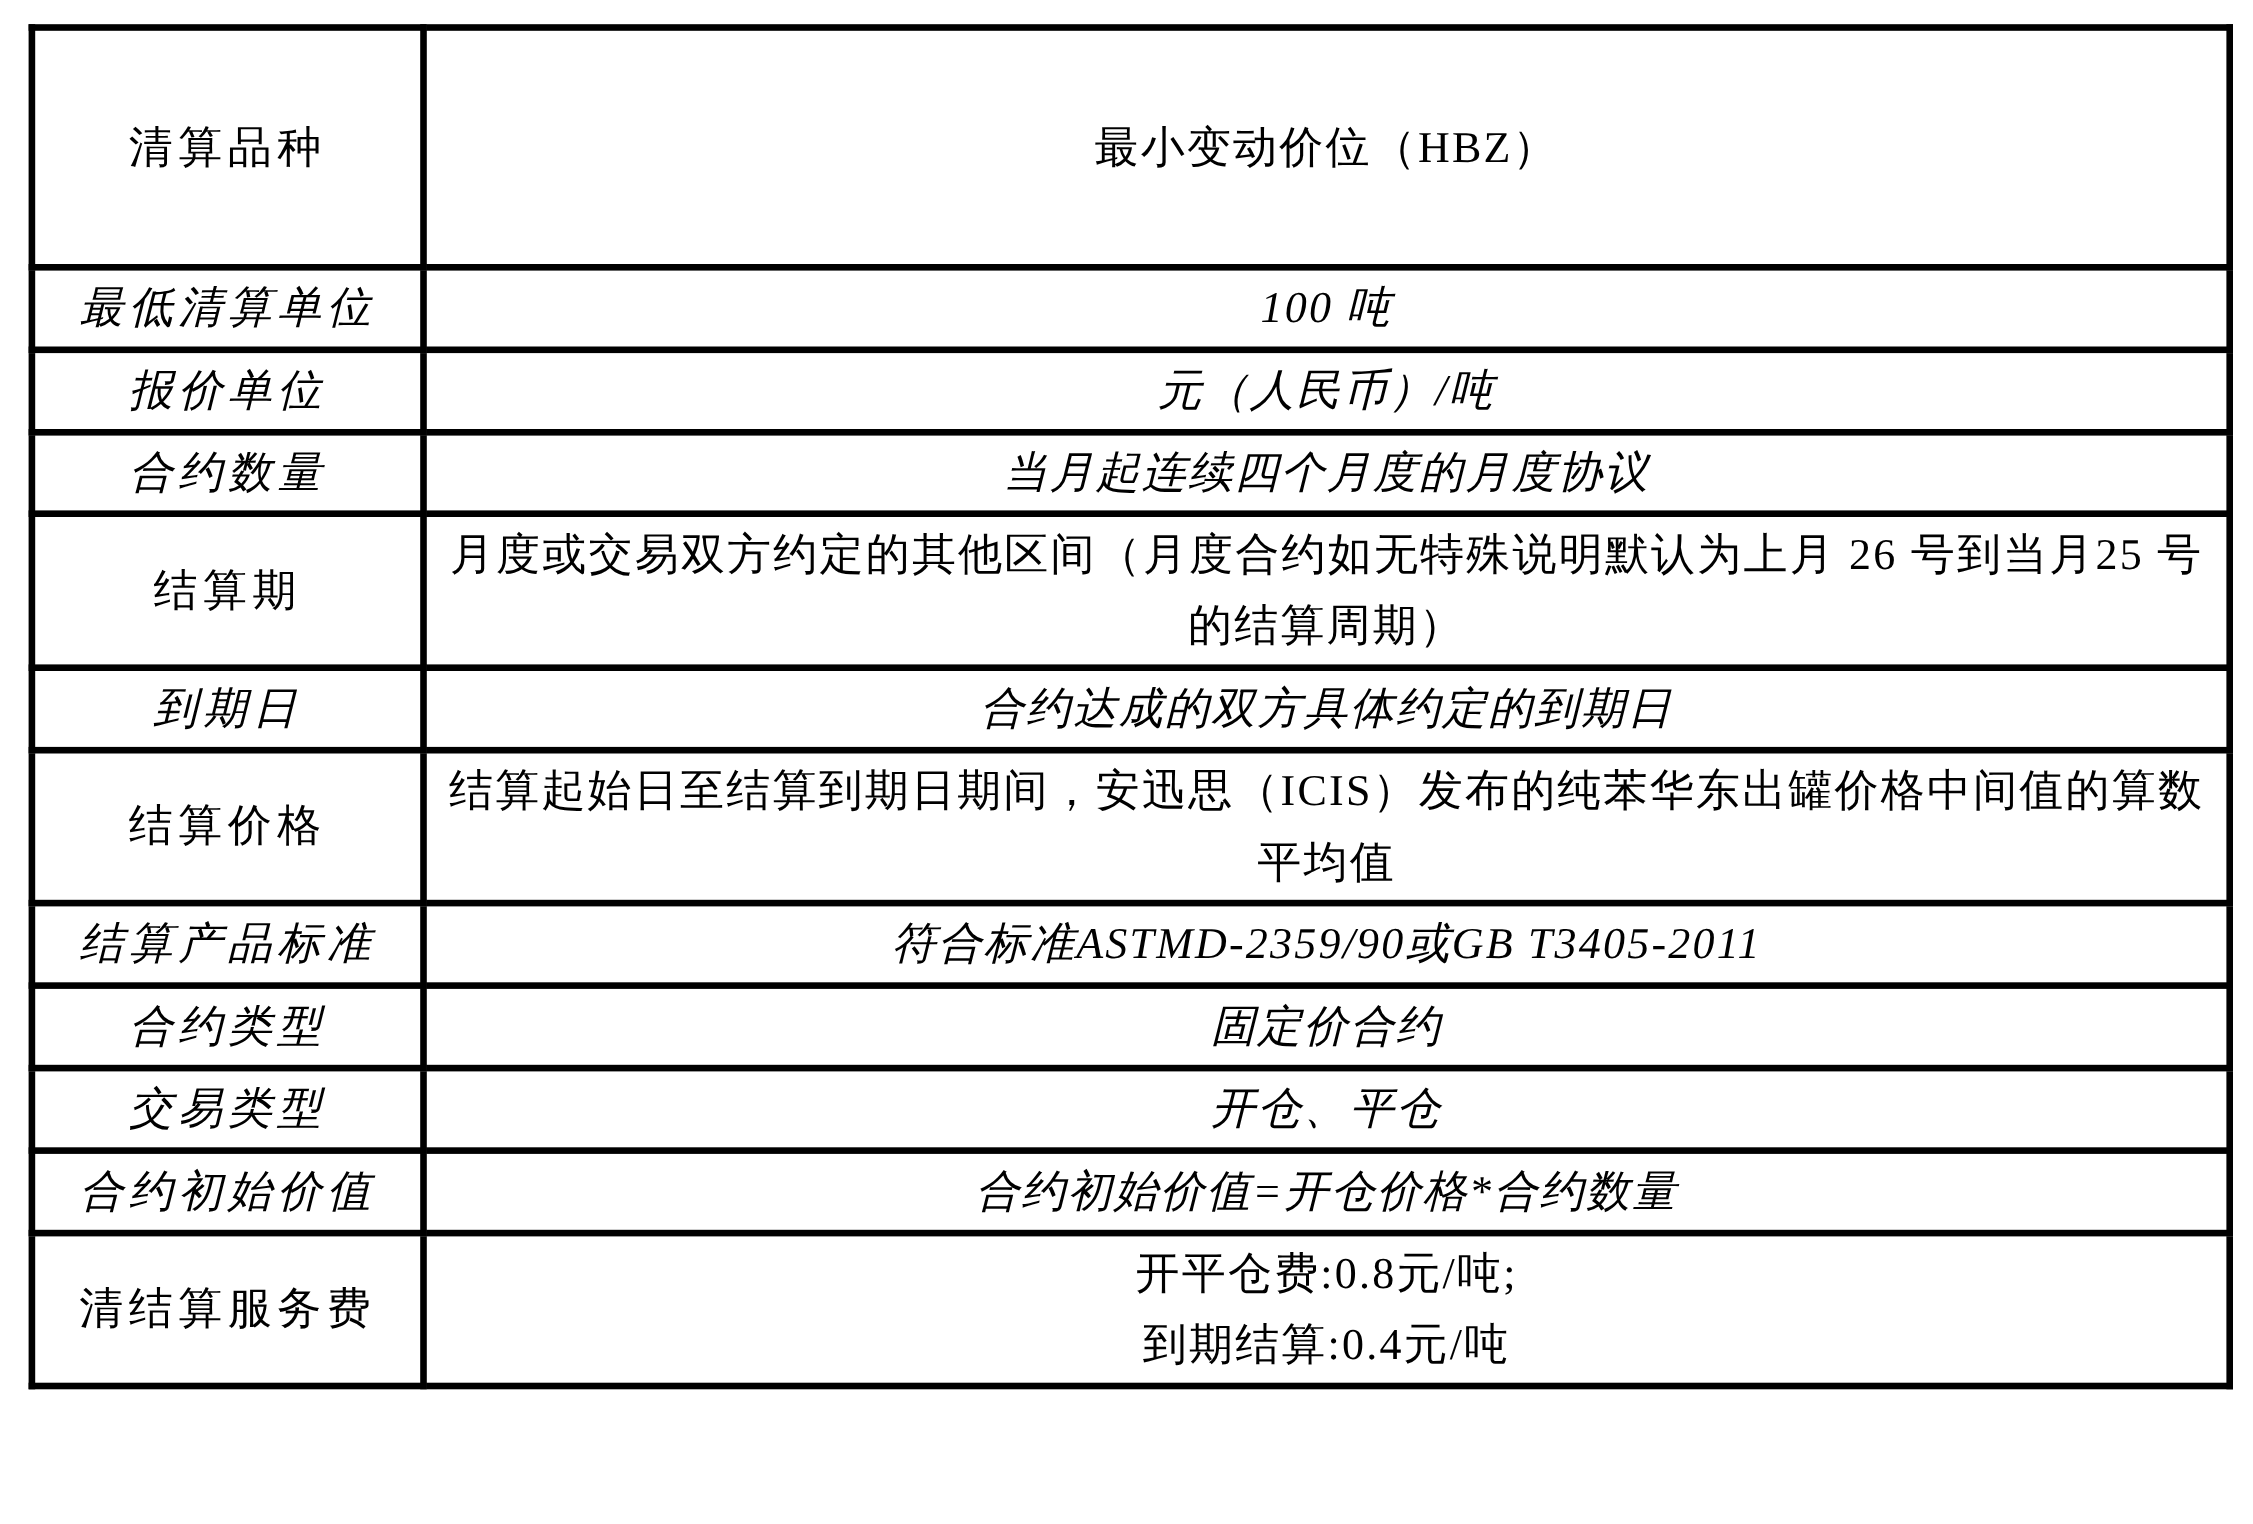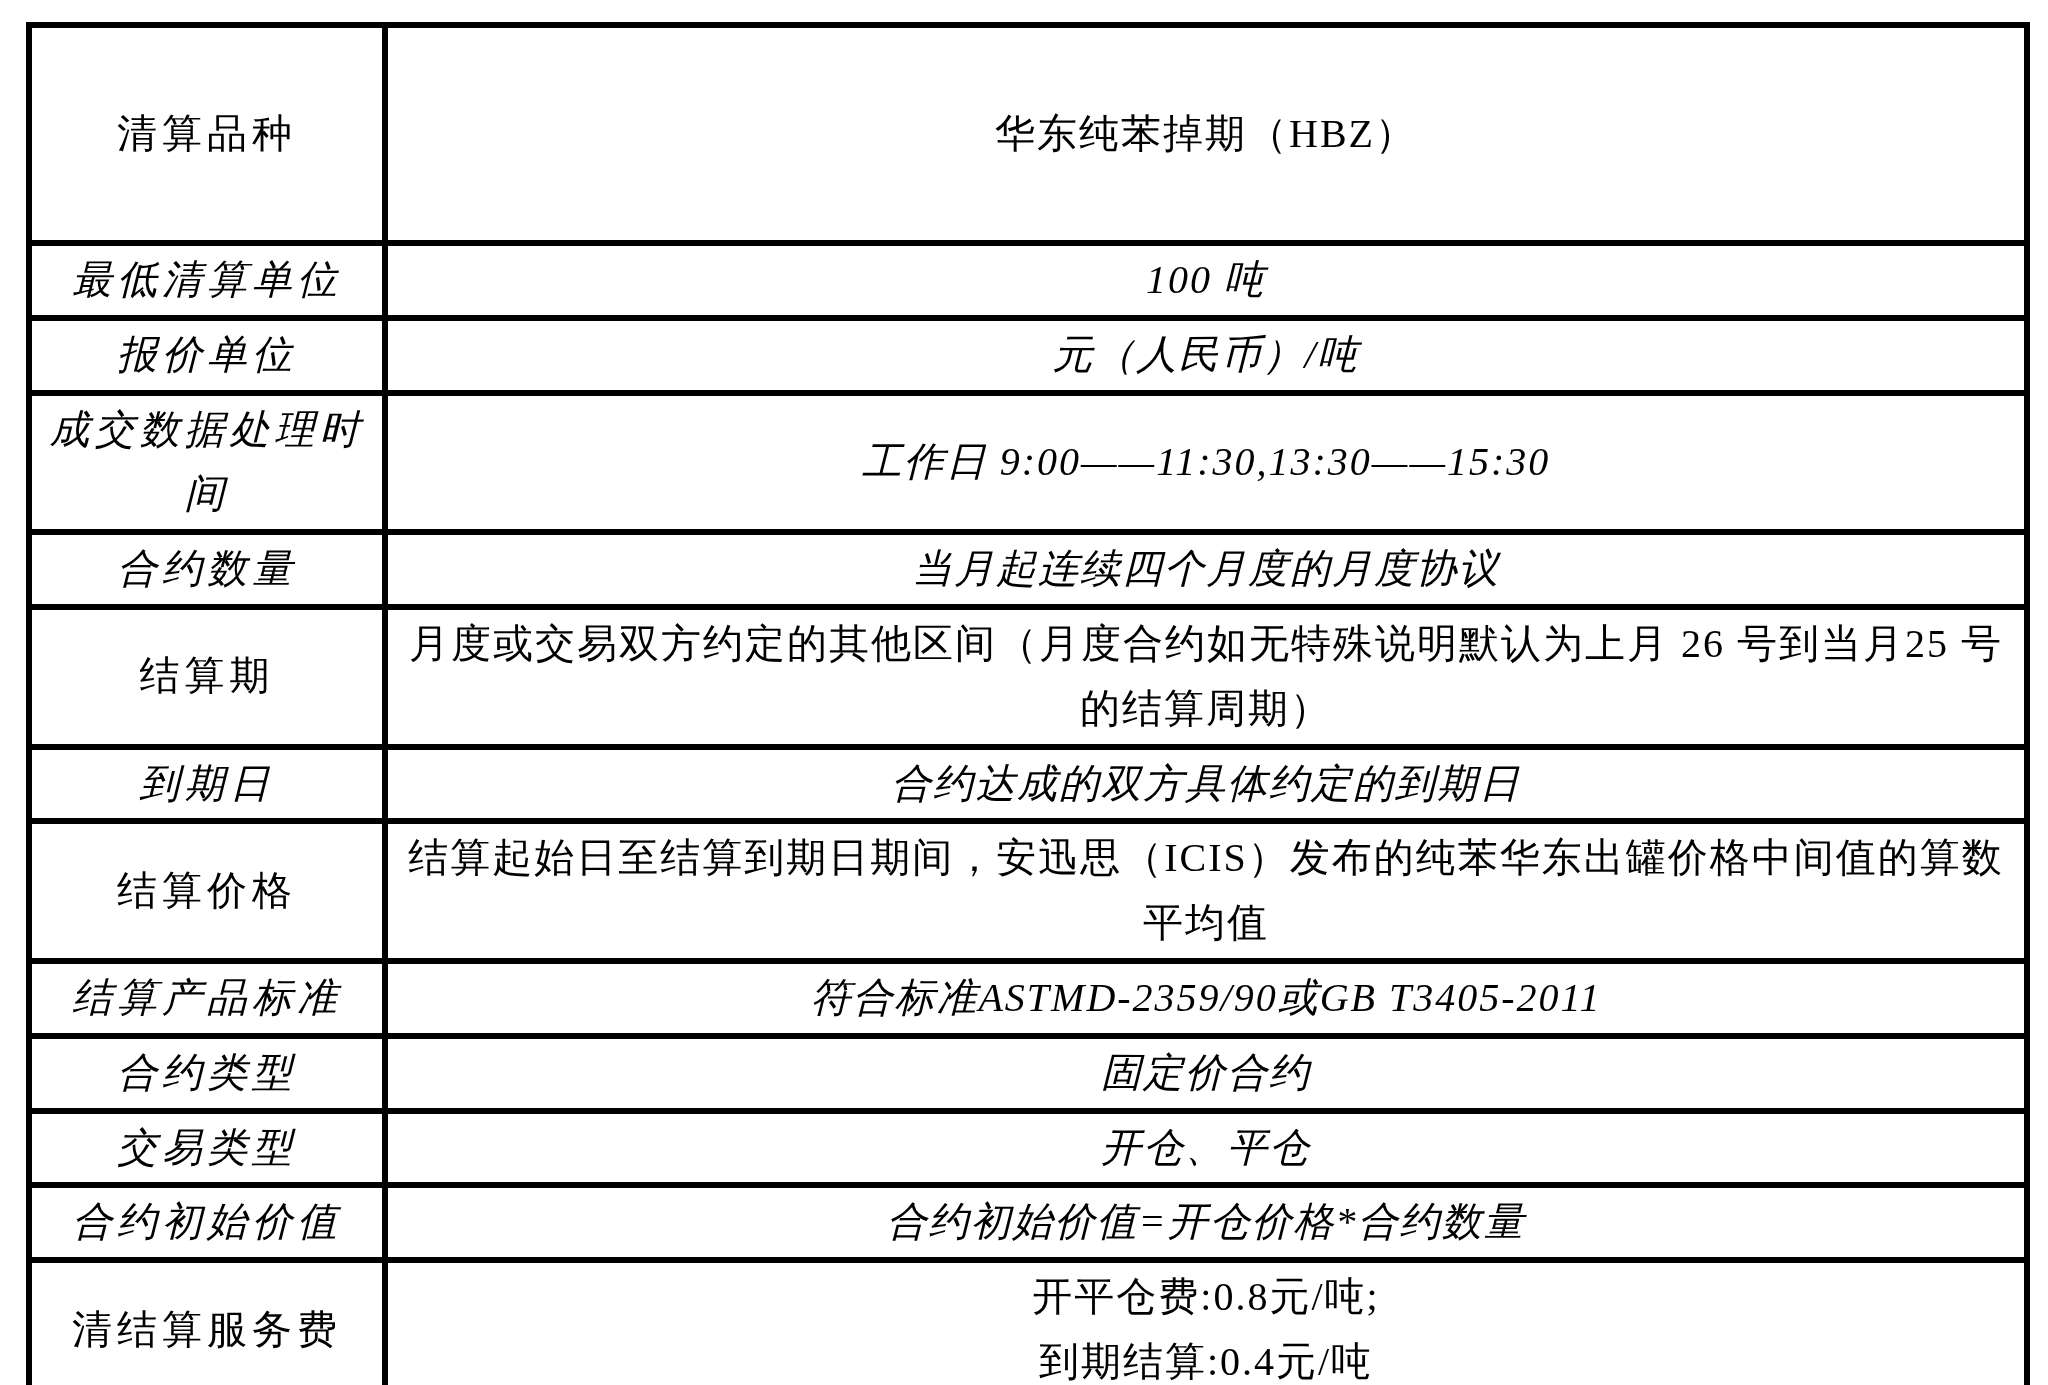--- a/index.html
+++ b/index.html
@@ -56,33 +56,29 @@
   tr.h-double td { height: 130px; }
 </style>
 </head>
 <body>
 
 <div class="page">
   <table class="spec-table">
     <tbody>
       <tr class="h-title">
         <td class="label-cell">清算品种</td>
-        <td class="value-cell">华东纯苯掉期（HBZ）</td>
+        <td class="value-cell">最小变动价位（HBZ）</td>
       </tr>
       <tr class="h-single">
         <td class="label-cell">最低清算单位</td>
         <td class="value-cell">100 吨</td>
       </tr>
       <tr class="h-single">
         <td class="label-cell">报价单位</td>
         <td class="value-cell">元（人民币）/吨</td>
-      </tr>
-      <tr class="h-single">
-        <td class="label-cell">成交数据处理时间</td>
-        <td class="value-cell">工作日 9:00——11:30,13:30——15:30</td>
       </tr>
       <tr class="h-single">
         <td class="label-cell">合约数量</td>
         <td class="value-cell">当月起连续四个月度的月度协议</td>
       </tr>
       <tr class="h-double">
         <td class="label-cell">结算期</td>
         <td class="value-cell">月度或交易双方约定的其他区间（月度合约如无特殊说明默认为上月 26 号到当月25 号的结算周期）</td>
       </tr>
       <tr class="h-single">

